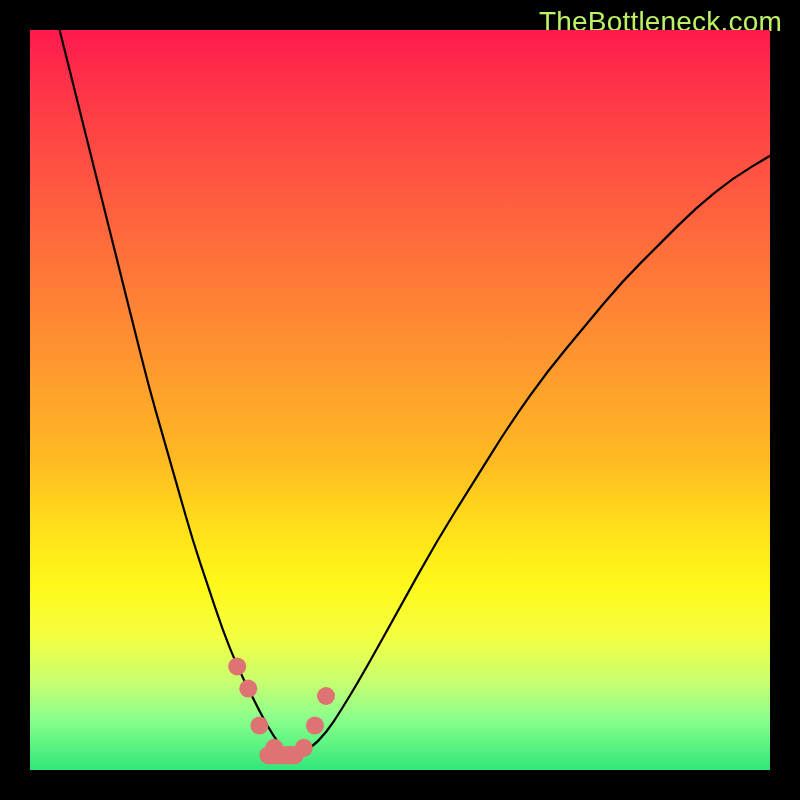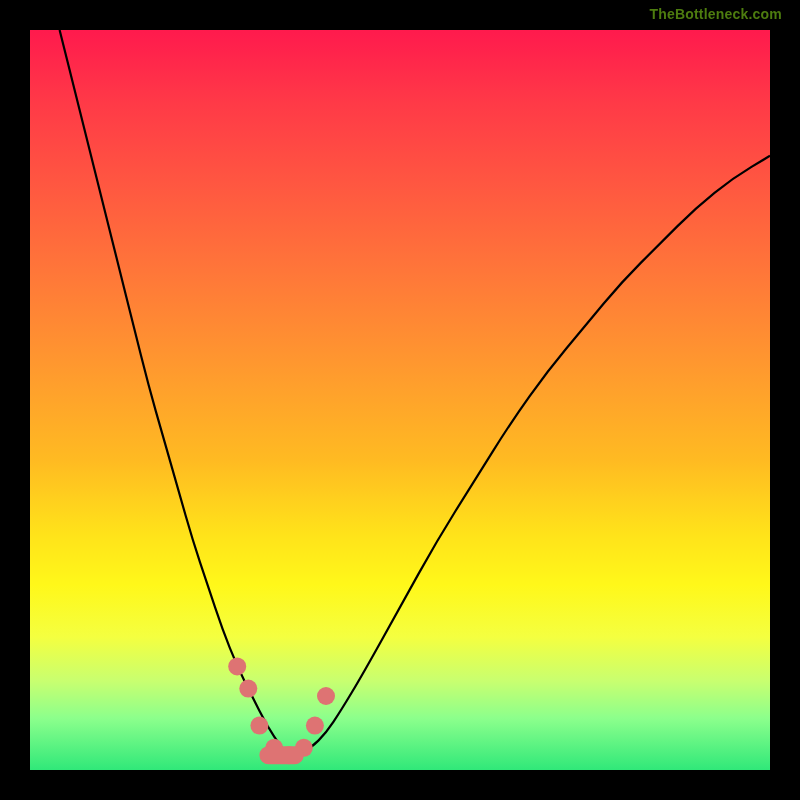--- a/index.html
+++ b/index.html
@@ -36,23 +36,23 @@
       #f4ff40 82%,
       #c8ff70 88%,
       #8cff8c 93%,
       #30e879 100%
     );
   }
   .watermark {
     position: absolute;
     top: 6px;
     right: 18px;
-    color: #4d7c0f;
-    font-size: 14px;
-    font-weight: 700;
+    color: #bef264;
+    font-size: 28px;
+    font-weight: 400;
     letter-spacing: 0.2px;
     user-select: none;
   }
   svg.curve {
     position: absolute;
     inset: 0;
     width: 740px;
     height: 740px;
   }
 </style>

